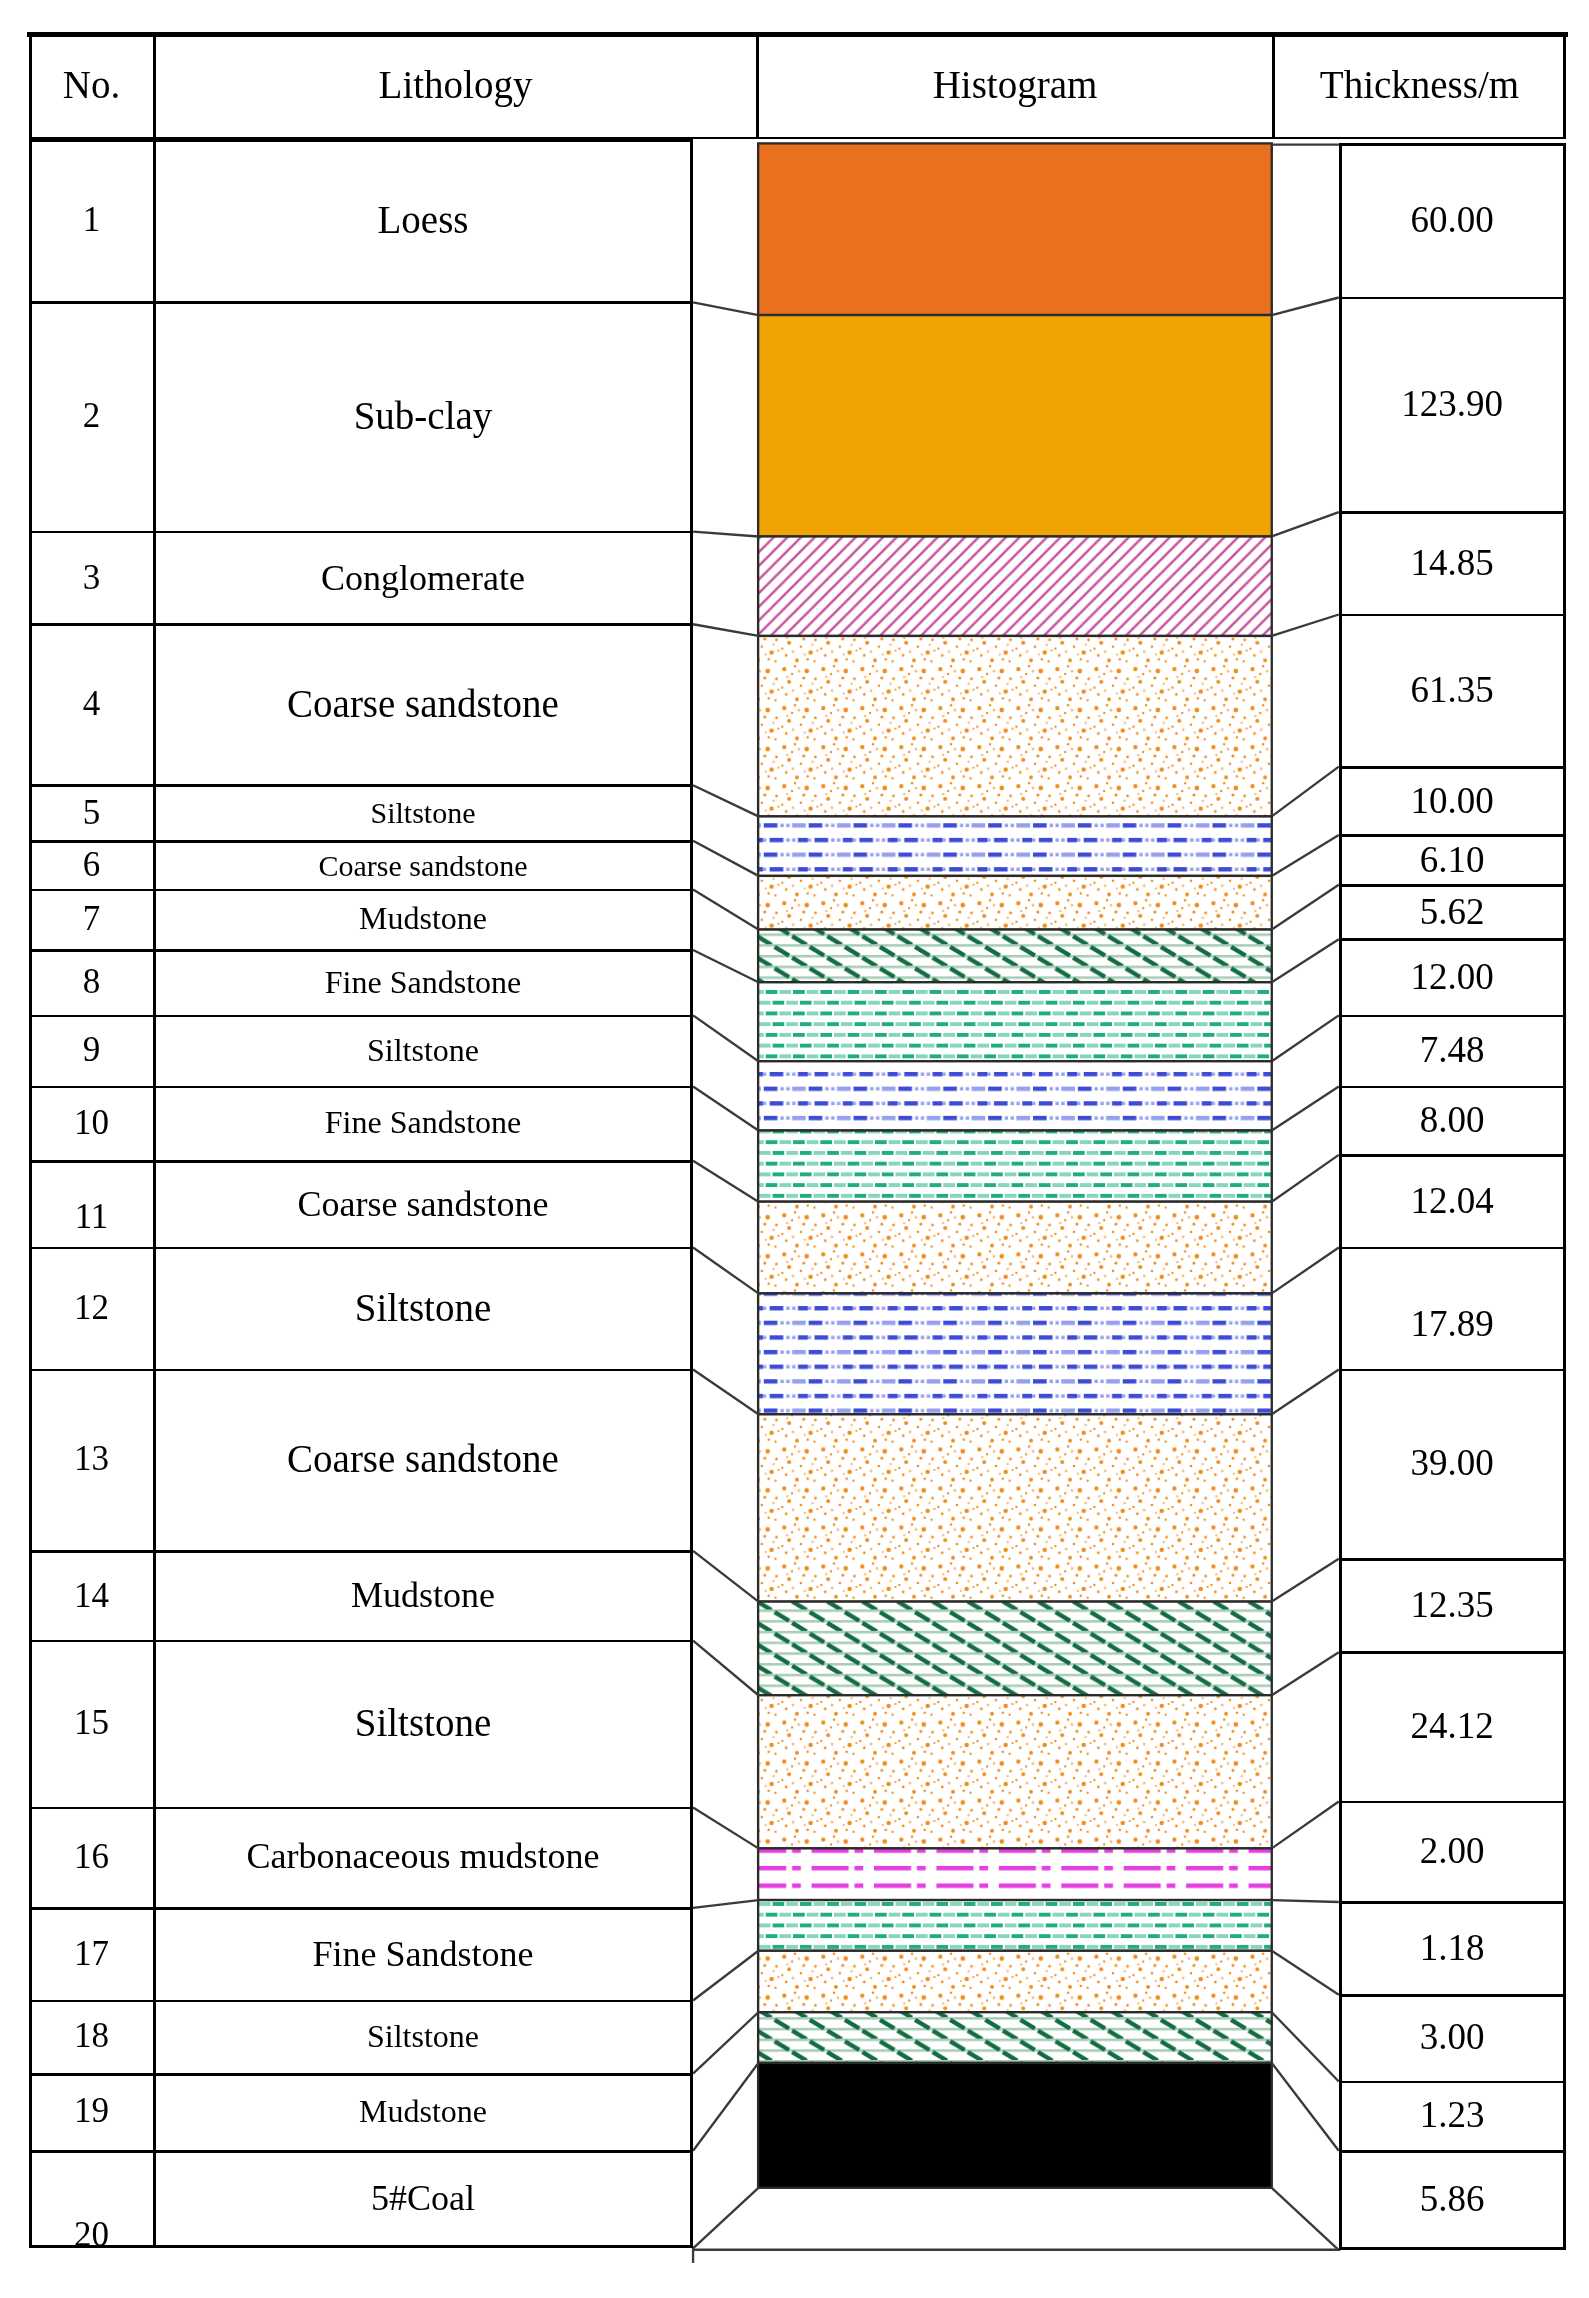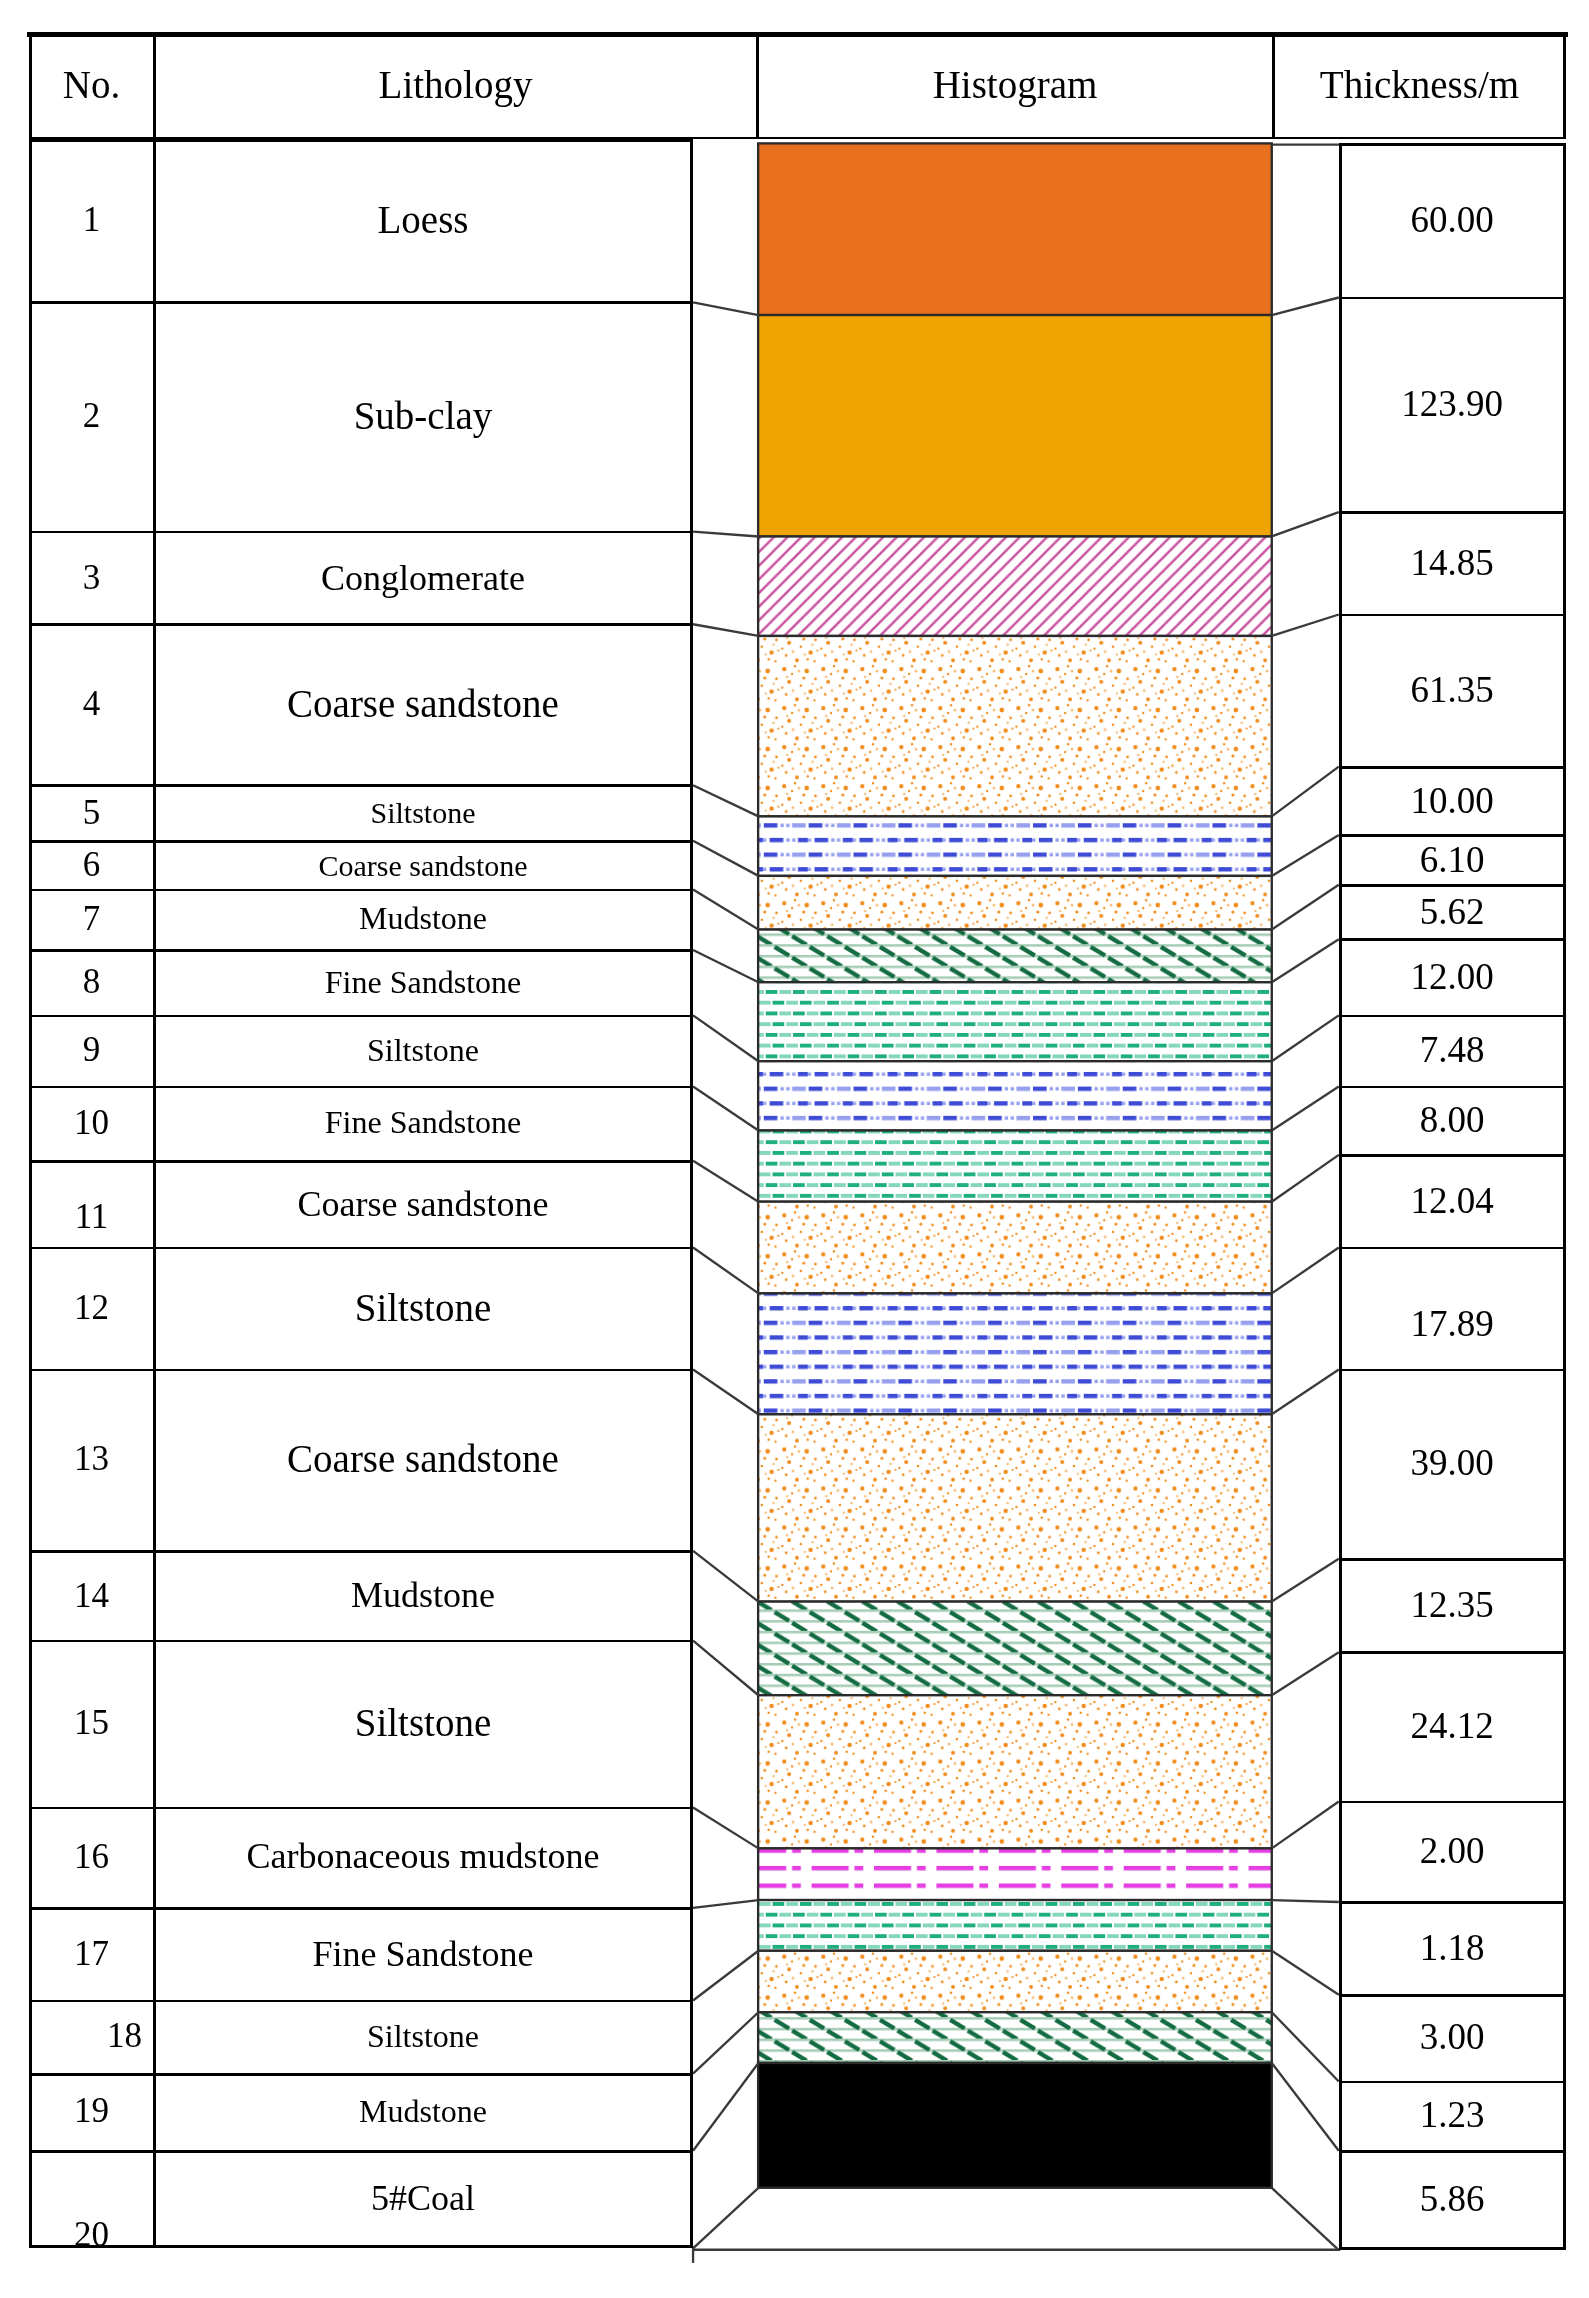--- a/index.html
+++ b/index.html
@@ -239,21 +239,21 @@
       <div class="cell" style="left: 29px; width: 125px; top: 1369px; height: 181px; font-size: 35px;">13</div>
       <div class="cell" style="left: 154px; width: 538px; top: 1369px; height: 181px; font-size: 39px;">Coarse sandstone</div>
       <div class="cell" style="left: 29px; width: 125px; top: 1551px; height: 90px; font-size: 35px;">14</div>
       <div class="cell" style="left: 154px; width: 538px; top: 1551px; height: 90px; font-size: 36px;">Mudstone</div>
       <div class="cell" style="left: 29px; width: 125px; top: 1640px; height: 167px; font-size: 35px;">15</div>
       <div class="cell" style="left: 154px; width: 538px; top: 1640px; height: 167px; font-size: 39px;">Siltstone</div>
       <div class="cell" style="left: 29px; width: 125px; top: 1807px; height: 100px; font-size: 35px;">16</div>
       <div class="cell" style="left: 154px; width: 538px; top: 1807px; height: 100px; font-size: 36px;">Carbonaceous mudstone</div>
       <div class="cell" style="left: 29px; width: 125px; top: 1908px; height: 93px; font-size: 35px;">17</div>
       <div class="cell" style="left: 154px; width: 538px; top: 1908px; height: 93px; font-size: 36px;">Fine Sandstone</div>
-      <div class="cell" style="left: 29px; width: 125px; top: 2000px; height: 73px; font-size: 35px; margin-left: 33px;">18</div>
+      <div class="cell" style="left: 29px; width: 125px; top: 2000px; height: 73px; font-size: 35px;">18</div>
       <div class="cell" style="left: 154px; width: 538px; top: 2000px; height: 73px; font-size: 32px;">Siltstone</div>
       <div class="cell" style="left: 29px; width: 125px; top: 2073px; height: 77px; font-size: 35px;">19</div>
       <div class="cell" style="left: 154px; width: 538px; top: 2073px; height: 77px; font-size: 32px;">Mudstone</div>
       <div class="cell" style="left: 29px; width: 125px; top: 2150px; height: 98px; font-size: 35px; margin-top: 36px;">20</div>
       <div class="cell" style="left: 154px; width: 538px; top: 2150px; height: 98px; font-size: 36px;">5#Coal</div>
     </div>
   <div id="thick-rows">
       <div class="cell" style="left: 1339px; width: 226px; top: 143px; height: 154px; font-size: 37px;">60.00</div>
       <div class="cell" style="left: 1339px; width: 226px; top: 297px; height: 215px; font-size: 37px;">123.90</div>
       <div class="cell" style="left: 1339px; width: 226px; top: 512px; height: 102px; font-size: 37px;">14.85</div>

